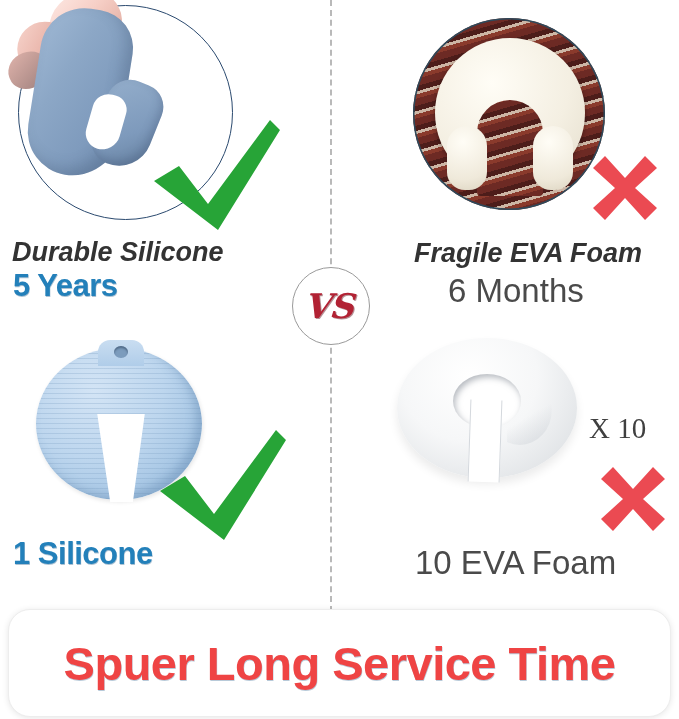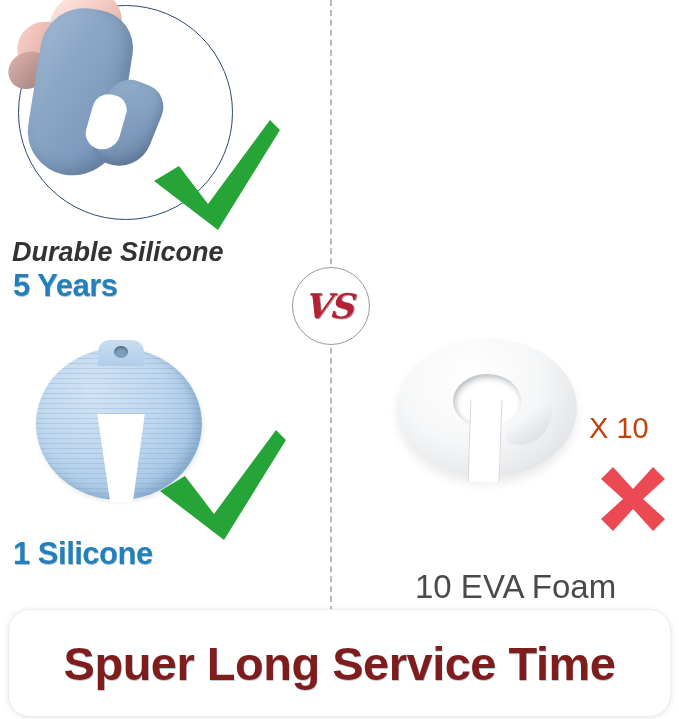--- a/index.html
+++ b/index.html
@@ -314,22 +314,23 @@
   }
   .label-gray {
     position: absolute;
     font-size: 33px;
     color: #4a4a4a;
     white-space: nowrap;
   }
   .label-x10 {
     position: absolute;
     font-size: 29px;
-    color: #c2410c;
+    color: #404040;
     white-space: nowrap;
+    font-family: Liberation Serif, serif;
   }
 
   
   .banner {
     position: absolute;
     left: 8px;
     top: 609px;
     width: 663px;
     height: 108px;
     background: #ffffff;
@@ -337,21 +338,21 @@
     border-radius: 22px;
     box-shadow: 0 1px 6px rgba(0,0,0,0.10);
     box-sizing: border-box;
     display: flex;
     align-items: center;
     justify-content: center;
   }
   .banner-text {
     font-weight: bold;
     font-size: 47px;
-    color: #7f1d1d;
+    color: #ef4444;
     letter-spacing: -0.5px;
     white-space: nowrap;
     text-shadow: 0.5px 0.5px 0 rgba(20,80,130,0.30);
   }
 </style>
 </head>
 <body>
 
 <div class="stage">
 
@@ -376,20 +377,41 @@
       <svg viewBox="0 0 130 120" xmlns="http://www.w3.org/2000/svg">
         <polygon points="2,63 27,48 56,86 118,2 128,12 66,112" fill="#27a437"></polygon>
       </svg>
     </div>
 
     <div class="label-head" style="left:12px; top:237px;">Durable Silicone</div>
 
     <div class="label-big-blue" style="left:13px; top:268px;">5 Years</div>
   </div>
 
+  <div class="quad q-tr">
+
+    <div class="photo-circle">
+      <div class="foam-u">
+        <div class="ring"></div>
+        <div class="slot"></div>
+        <div class="leg l"></div>
+        <div class="leg r"></div>
+      </div>
+    </div>
+
+    <div class="redx" style="left:254px; top:152px;">
+      <svg viewBox="0 0 72 72" xmlns="http://www.w3.org/2000/svg">
+        <polygon points="36,26 56,4 68,16 46,36 68,56 56,68 36,46 16,68 4,56 26,36 4,16 16,4" fill="#eb4a52"></polygon>
+      </svg>
+    </div>
+
+    <div class="label-head" style="left:79px; top:238px;">Fragile EVA Foam</div>
+
+    <div class="label-gray" style="left:113px; top:272px;">6 Months</div>
+  </div>
 
   <div class="vs-badge">
     <span>VS</span>
   </div>
 
   <div class="quad q-bl">
 
     <div class="disc-wrap">
       <div class="disc"></div>
       <div class="disc-tab"></div>
@@ -414,21 +436,21 @@
       <div class="gap"></div>
       <div class="rim"></div>
     </div>
 
     <div class="redx" style="left:262px; top:133px;">
       <svg viewBox="0 0 72 72" xmlns="http://www.w3.org/2000/svg">
         <polygon points="36,26 56,4 68,16 46,36 68,56 56,68 36,46 16,68 4,56 26,36 4,16 16,4" fill="#eb4a52"></polygon>
       </svg>
     </div>
 
-    <div class="label-gray" style="left:80px; top:214px;margin-top:24px;">10 EVA Foam</div>
+    <div class="label-gray" style="left:80px; top:214px;">10 EVA Foam</div>
   </div>
 
   <div class="label-x10" style="left:589px; top:412px;">X 10</div>
 
   <div class="banner">
     <div class="banner-text">Spuer Long Service Time</div>
   </div>
 
 </div>
 

